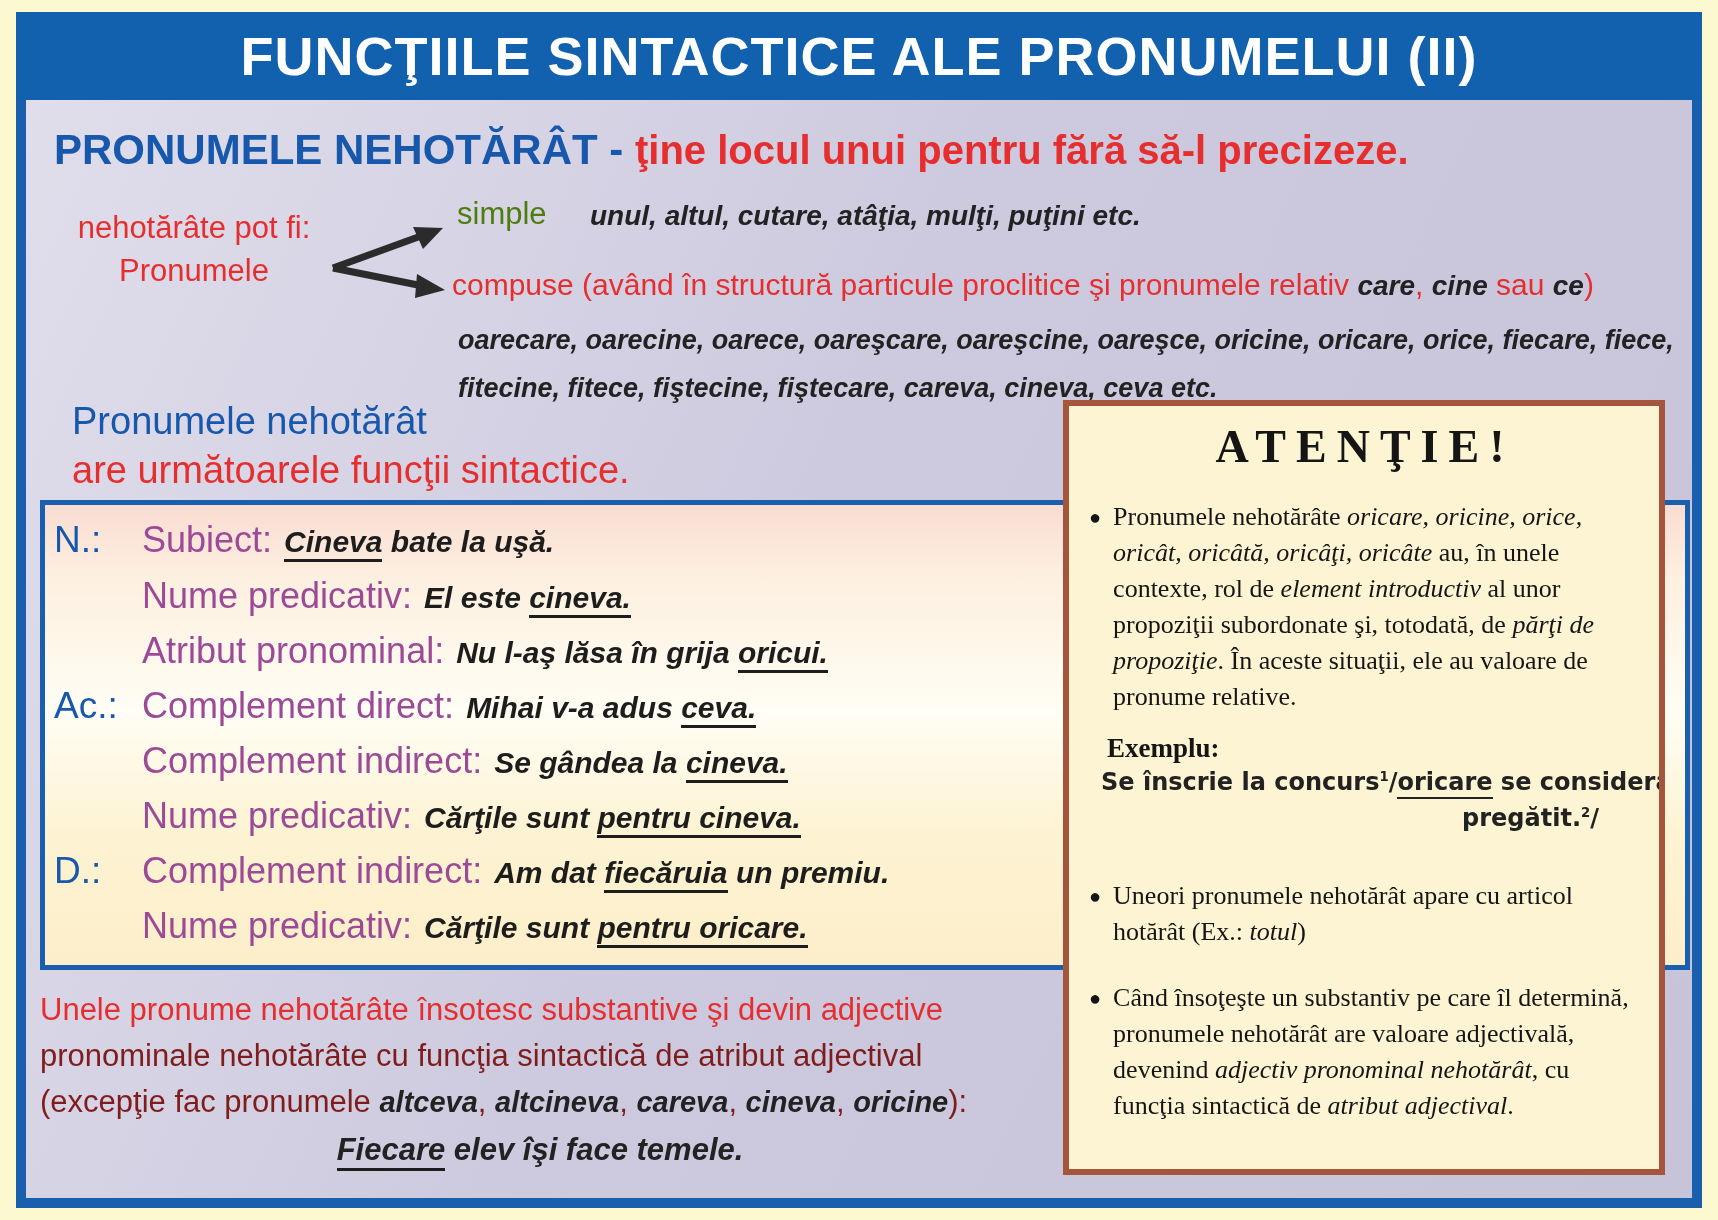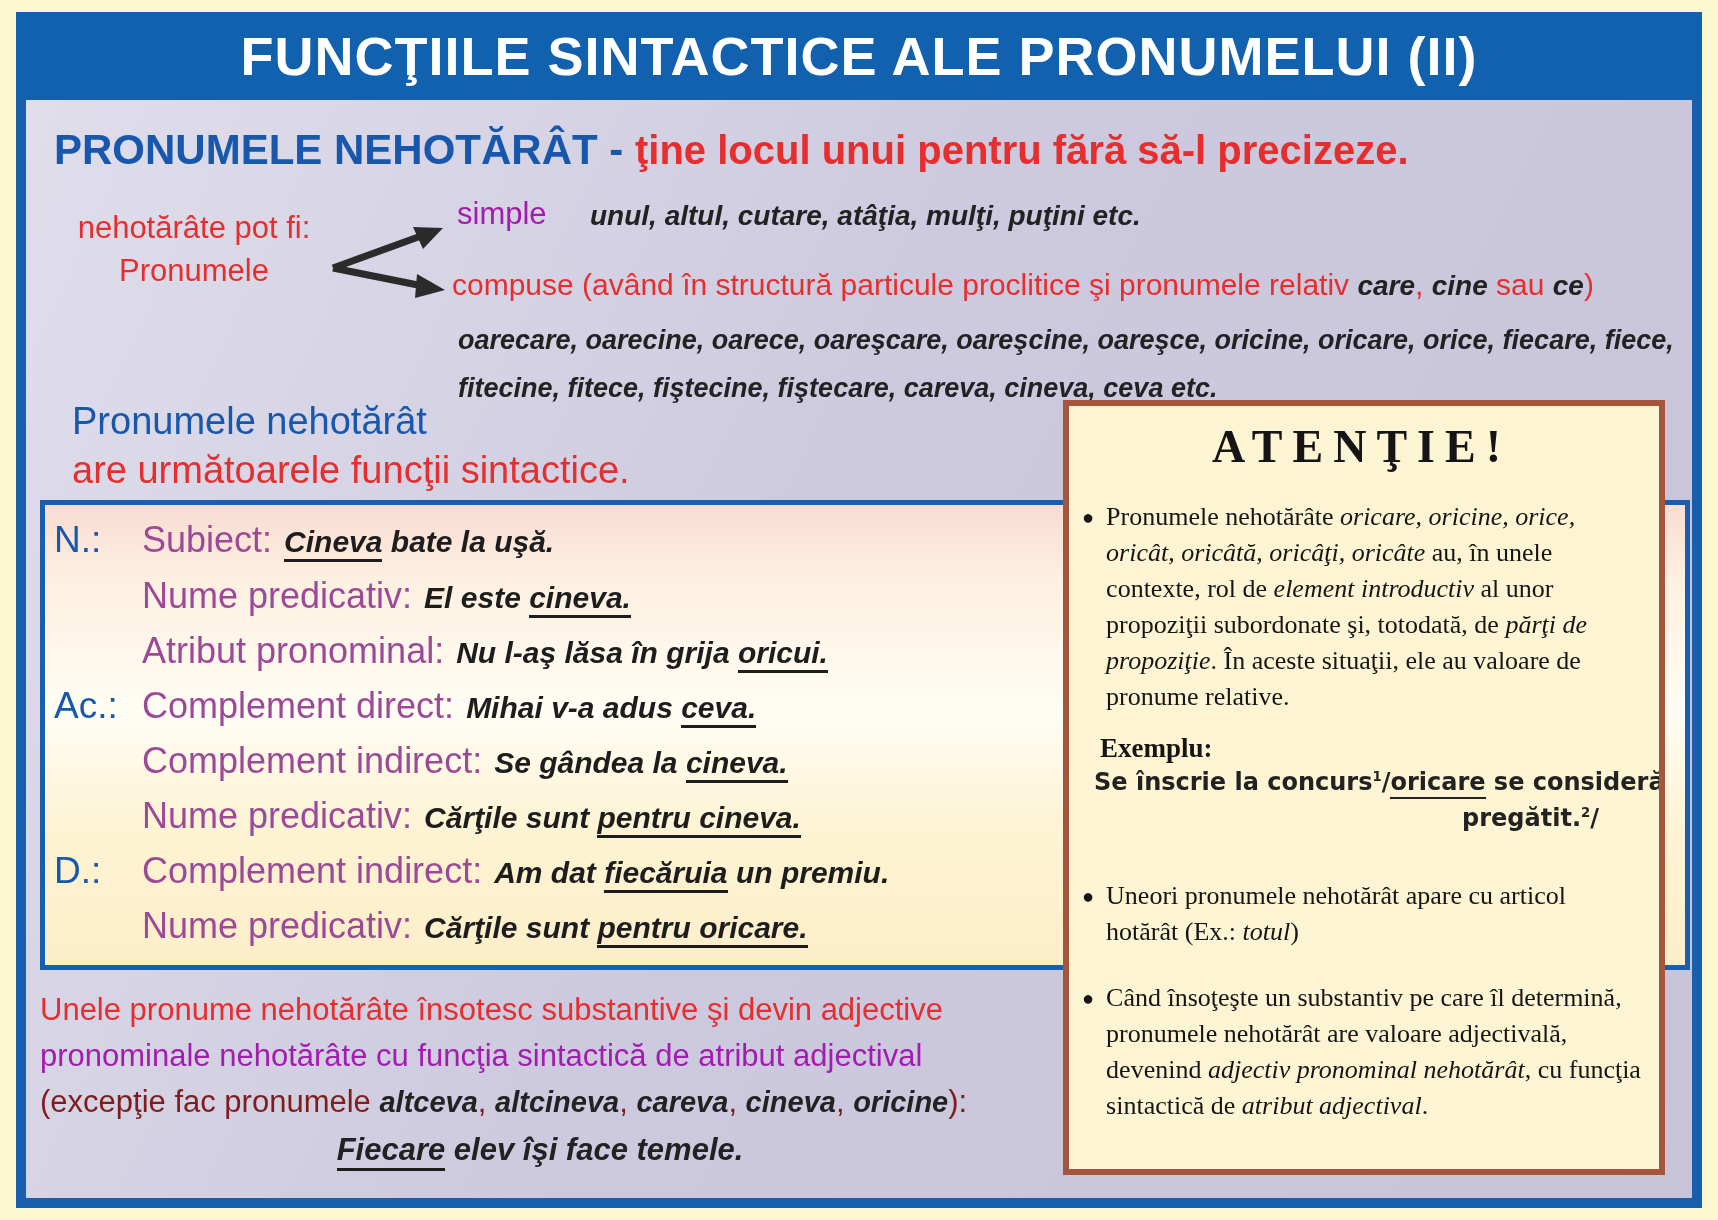--- a/index.html
+++ b/index.html
@@ -14,21 +14,21 @@
               border-left:10px solid #1a5fae;border-right:10px solid #1a5fae;border-bottom:10px solid #1a5fae;
               background:linear-gradient(115deg,#e0deeb 0%,#cdcadf 45%,#c7c4d9 100%);z-index:1}
   .abs{position:absolute;z-index:2;white-space:nowrap}
   
   .heading{left:54px;top:126px;font-weight:bold}
   .heading .h-blue{color:#1758ad;font-size:42px}
   .heading .h-red{color:#e62e2e;font-size:40px}
   
   .potfi{left:58px;top:206px;width:272px;text-align:center;color:#e62e2e;font-size:31px;line-height:43px}
   .arrows{left:325px;top:220px;z-index:2;position:absolute}
-  .simple-label{left:457px;top:196px;color:#a21caf;font-size:31px}
+  .simple-label{left:457px;top:196px;color:#4d7c0f;font-size:31px}
   .simple-list{left:590px;top:200px;font-size:28px;font-weight:bold;font-style:italic;color:#222}
   .compuse-line{left:452px;top:268px;font-size:30px}
   .compuse-line .red{color:#e62e2e}
   .compuse-line .blk{color:#222;font-weight:bold;font-style:italic;font-size:28px}
   .clist1{left:458px;top:325px;font-size:27px;font-weight:bold;font-style:italic;color:#222}
   .clist2{left:458px;top:373px;font-size:27px;font-weight:bold;font-style:italic;color:#222}
   
   .fintro1{left:72px;top:400px;color:#1758ad;font-size:38px}
   .fintro2{left:72px;top:449px;color:#e62e2e;font-size:38px}
   
@@ -36,29 +36,29 @@
           background:linear-gradient(#f9dcd2 0%,#fdf0e0 16%,#fffdf4 45%,#fdf3d2 72%,#fdeeca 100%);
           position:absolute;z-index:2}
   .ex-row{position:absolute;left:54px;z-index:3;white-space:nowrap}
   .ex-row .case{display:inline-block;width:88px;color:#1758ad;font-size:37px}
   .ex-row .func{color:#9c4a97;font-size:36px}
   .ex-row .sent{margin-left:12px;font-weight:bold;font-style:italic;font-size:30px;color:#1d1d1d}
   .u{border-bottom:3px solid #1d1d1d;padding-bottom:1px}
   .r1{top:519px}.r2{top:575px}.r3{top:630px}.r4{top:685px}.r5{top:740px}.r6{top:795px}.r7{top:850px}.r8{top:905px}
   
   .bn1{left:40px;top:992px;color:#e62e2e;font-size:31px}
-  .bn2{left:40px;top:1038px;color:#a21caf;font-size:31px}
+  .bn2{left:40px;top:1038px;color:#7f1d1d;font-size:31px}
   .bn3{left:40px;top:1084px;font-size:31px}
   .bn3 .pur{color:#7f1d1d}
   .bn3 .blk{color:#222;font-weight:bold;font-style:italic;font-size:29px}
   .bn4{left:40px;top:1132px;width:1000px;text-align:center;font-weight:bold;font-style:italic;
        font-size:31px;color:#222}
   
   .at-box{position:absolute;left:1063px;top:400px;width:602px;height:775px;box-sizing:border-box;
-          background:#fcf4d2;border:6px solid #a5553c;z-index:5;padding:10px 18px 0 13px;
+          background:#fcf4d2;border:6px solid #a5553c;z-index:5;padding:10px 18px 0 20px;
           font-family:"Liberation Serif",serif;color:#151515;overflow:hidden}
   .at-title{text-align:center;font-size:46px;font-weight:bold;letter-spacing:10px;margin:4px 0 26px;white-space:nowrap}
   .bullet{display:flex;gap:12px;font-size:26px;line-height:36px}
   .bullet .dot{font-size:20px;line-height:36px;flex:0 0 auto}
   .bullet .it{font-style:italic}
   .ex-label{font-weight:bold;font-size:27px;margin:18px 0 4px 18px}
   .ex-line{font-family:"DejaVu Sans",sans-serif;font-weight:bold;font-size:24px;color:#222;margin-left:12px;white-space:nowrap}
   .ex-line .u{border-bottom:2px solid #222}
   .ex-line2{font-family:"DejaVu Sans",sans-serif;font-weight:bold;font-size:24px;color:#222;
             text-align:right;margin:8px 42px 0 0}

